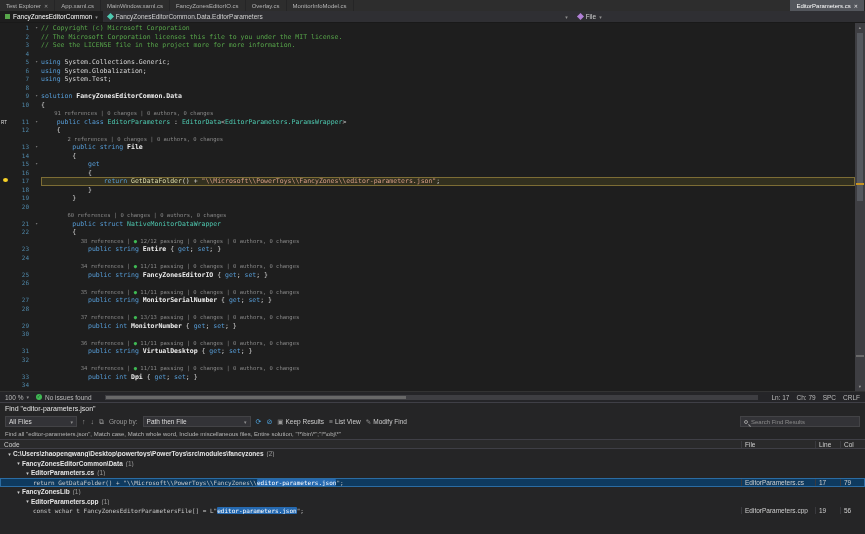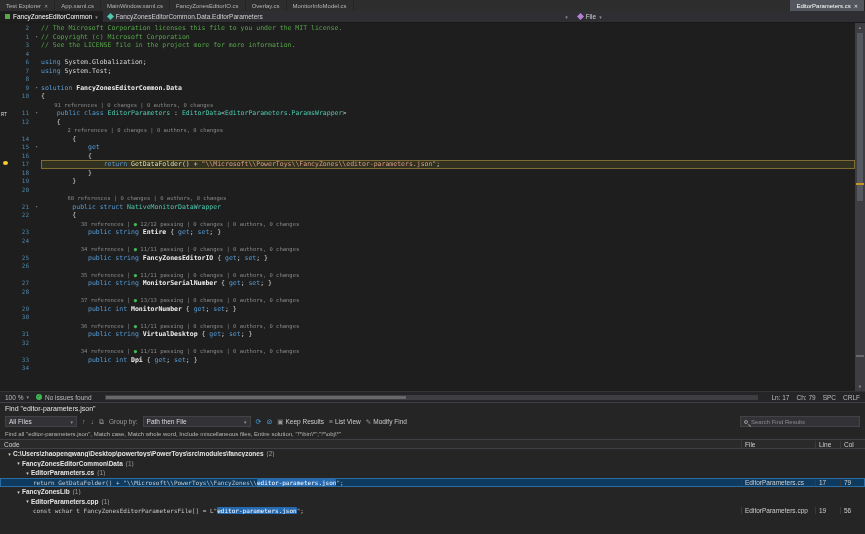--- a/index.html
+++ b/index.html
@@ -156,33 +156,35 @@
     <div class="navitem member">
       <span class="navicon ic-member"></span>
       <span>File</span>
       <span class="caret">▾</span>
     </div>
     <div class="navfill"></div>
   </div>
 
   <div class="editor">
     <div class="codearea">
+        <div class="cline"><span class="glyph"></span><span class="lnum">1</span><span class="fold">▾</span><span class="ltext"><span class="cm">// Copyright (c) Microsoft Corporation</span></span></div>
         <div class="cline"><span class="glyph"></span><span class="lnum">2</span><span class="fold"></span><span class="ltext"><span class="cm">// The Microsoft Corporation licenses this file to you under the MIT license.</span></span></div>
-        <div class="cline"><span class="glyph"></span><span class="lnum">1</span><span class="fold">▾</span><span class="ltext"><span class="cm">// Copyright (c) Microsoft Corporation</span></span></div>
         <div class="cline"><span class="glyph"></span><span class="lnum">3</span><span class="fold"></span><span class="ltext"><span class="cm">// See the LICENSE file in the project more for more information.</span></span></div>
         <div class="cline"><span class="glyph"></span><span class="lnum">4</span><span class="fold"></span><span class="ltext"></span></div>
+        <div class="cline"><span class="glyph"></span><span class="lnum">5</span><span class="fold">▾</span><span class="ltext"><span class="kw">using</span><span class="pl"> System.Collections.Generic;</span></span></div>
         <div class="cline"><span class="glyph"></span><span class="lnum">6</span><span class="fold"></span><span class="ltext"><span class="kw">using</span><span class="pl"> System.Globalization;</span></span></div>
         <div class="cline"><span class="glyph"></span><span class="lnum">7</span><span class="fold"></span><span class="ltext"><span class="kw">using</span><span class="pl"> System.Test;</span></span></div>
         <div class="cline"><span class="glyph"></span><span class="lnum">8</span><span class="fold"></span><span class="ltext"></span></div>
         <div class="cline"><span class="glyph"></span><span class="lnum">9</span><span class="fold">▾</span><span class="ltext"><span class="kw">solution</span><span class="pl"> </span><span class="plb">FancyZonesEditorCommon.Data</span></span></div>
         <div class="cline"><span class="glyph"></span><span class="lnum">10</span><span class="fold"></span><span class="ltext"><span class="pl">{</span></span></div>
         <div class="cline clens"><span class="glyph"></span><span class="lnum"></span><span class="fold"></span><span class="ltext"><span class="cl">    91 references | 0 changes | 0 authors, 0 changes</span></span></div>
         <div class="cline"><span class="glyph"><span class="badge">RT</span></span><span class="lnum">11</span><span class="fold">▾</span><span class="ltext"><span class="pl">    </span><span class="kw">public class </span><span class="ty">EditorParameters</span><span class="pl"> : </span><span class="ty">EditorData</span><span class="pl">&lt;</span><span class="ty">EditorParameters.ParamsWrapper</span><span class="pl">&gt;</span></span></div>
         <div class="cline"><span class="glyph"></span><span class="lnum">12</span><span class="fold"></span><span class="ltext"><span class="pl">    {</span></span></div>
         <div class="cline clens"><span class="glyph"></span><span class="lnum"></span><span class="fold"></span><span class="ltext"><span class="cl">        2 references | 0 changes | 0 authors, 0 changes</span></span></div>
+        <div class="cline"><span class="glyph"></span><span class="lnum">13</span><span class="fold">▾</span><span class="ltext"><span class="pl">        </span><span class="kw">public string </span><span class="plb">File</span></span></div>
         <div class="cline"><span class="glyph"></span><span class="lnum">14</span><span class="fold"></span><span class="ltext"><span class="pl">        {</span></span></div>
         <div class="cline"><span class="glyph"></span><span class="lnum">15</span><span class="fold">▾</span><span class="ltext"><span class="pl">            </span><span class="kw">get</span></span></div>
         <div class="cline"><span class="glyph"></span><span class="lnum">16</span><span class="fold"></span><span class="ltext"><span class="pl">            {</span></span></div>
         <div class="cline hl"><span class="glyph"><span class="bulb"></span></span><span class="lnum">17</span><span class="fold"></span><span class="ltext"><span class="pl">                </span><span class="kw">return </span><span class="me">GetDataFolder</span><span class="pl">() + </span><span class="str">"\\Microsoft\\PowerToys\\FancyZones\\editor-parameters.json"</span><span class="pl">;</span></span></div>
         <div class="cline"><span class="glyph"></span><span class="lnum">18</span><span class="fold"></span><span class="ltext"><span class="pl">            }</span></span></div>
         <div class="cline"><span class="glyph"></span><span class="lnum">19</span><span class="fold"></span><span class="ltext"><span class="pl">        }</span></span></div>
         <div class="cline"><span class="glyph"></span><span class="lnum">20</span><span class="fold"></span><span class="ltext"></span></div>
         <div class="cline clens"><span class="glyph"></span><span class="lnum"></span><span class="fold"></span><span class="ltext"><span class="cl">        60 references | 0 changes | 0 authors, 0 changes</span></span></div>
         <div class="cline"><span class="glyph"></span><span class="lnum">21</span><span class="fold">▾</span><span class="ltext"><span class="pl">        </span><span class="kw">public struct </span><span class="ty">NativeMonitorDataWrapper</span></span></div>
         <div class="cline"><span class="glyph"></span><span class="lnum">22</span><span class="fold"></span><span class="ltext"><span class="pl">        {</span></span></div>

